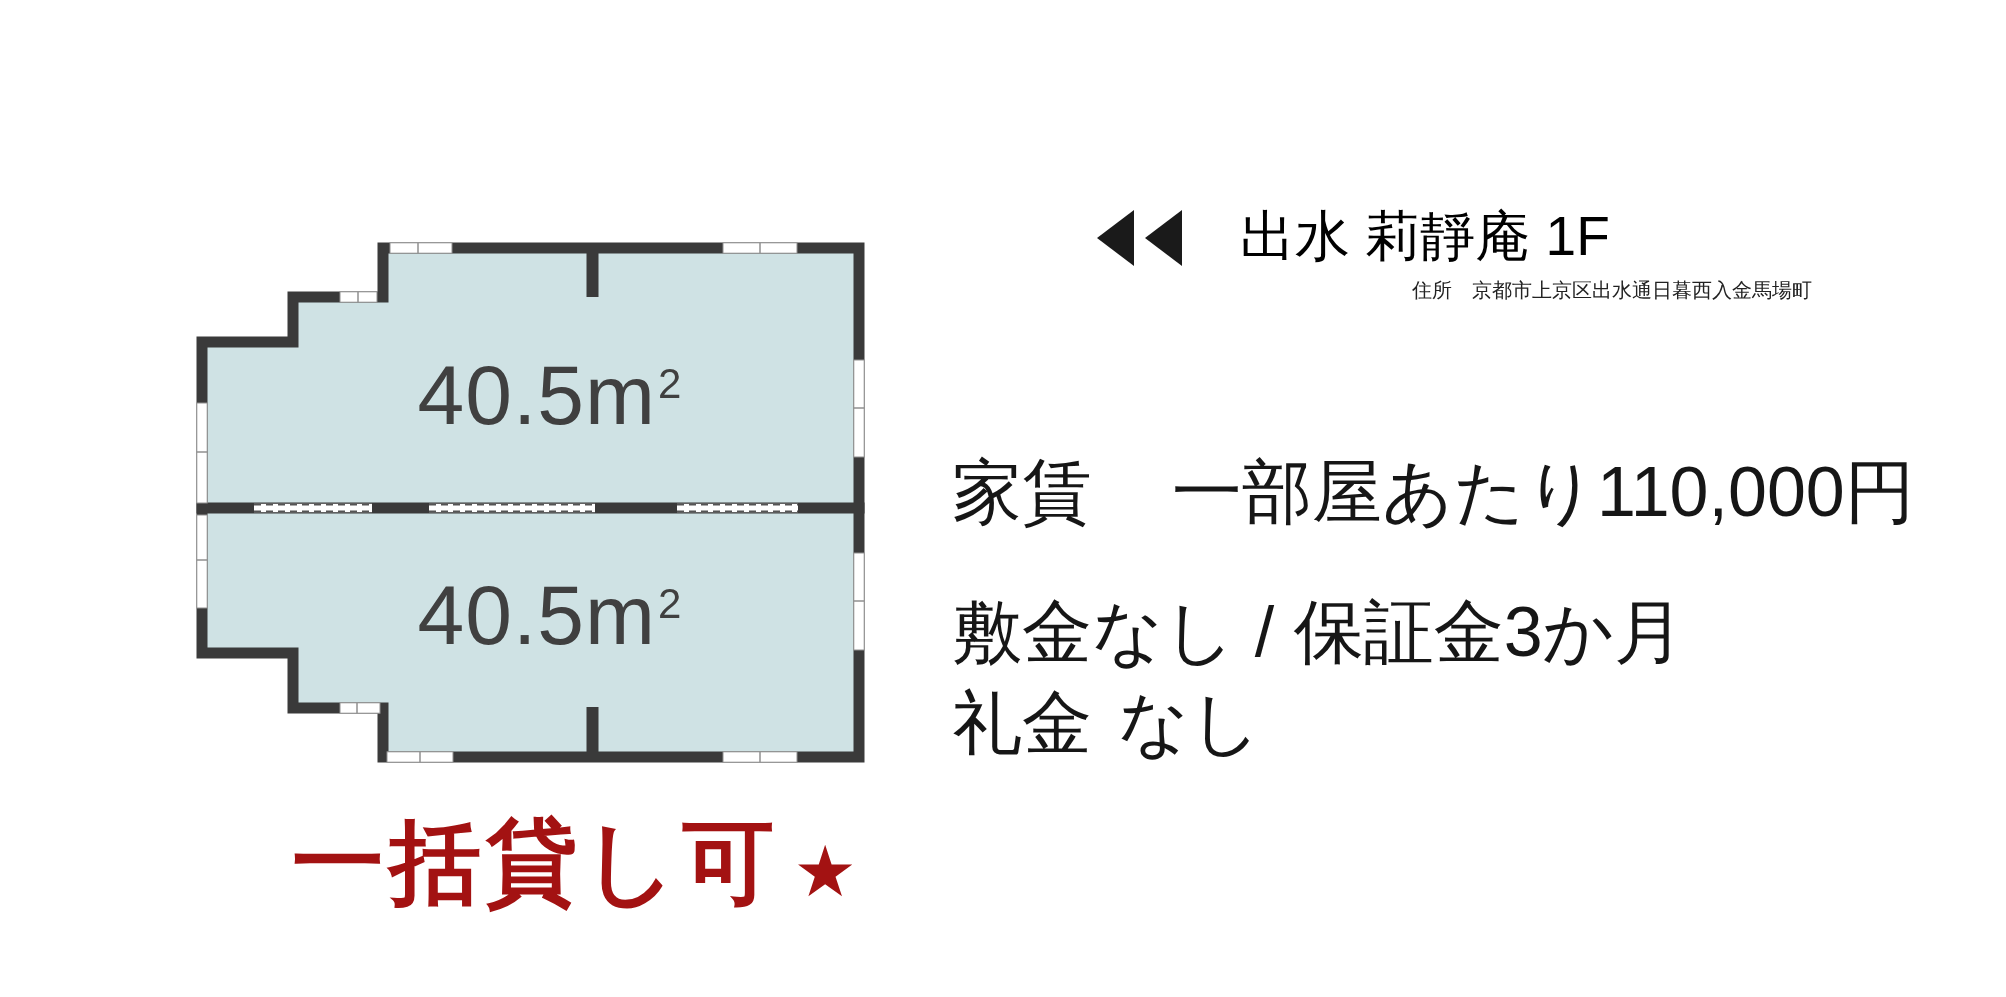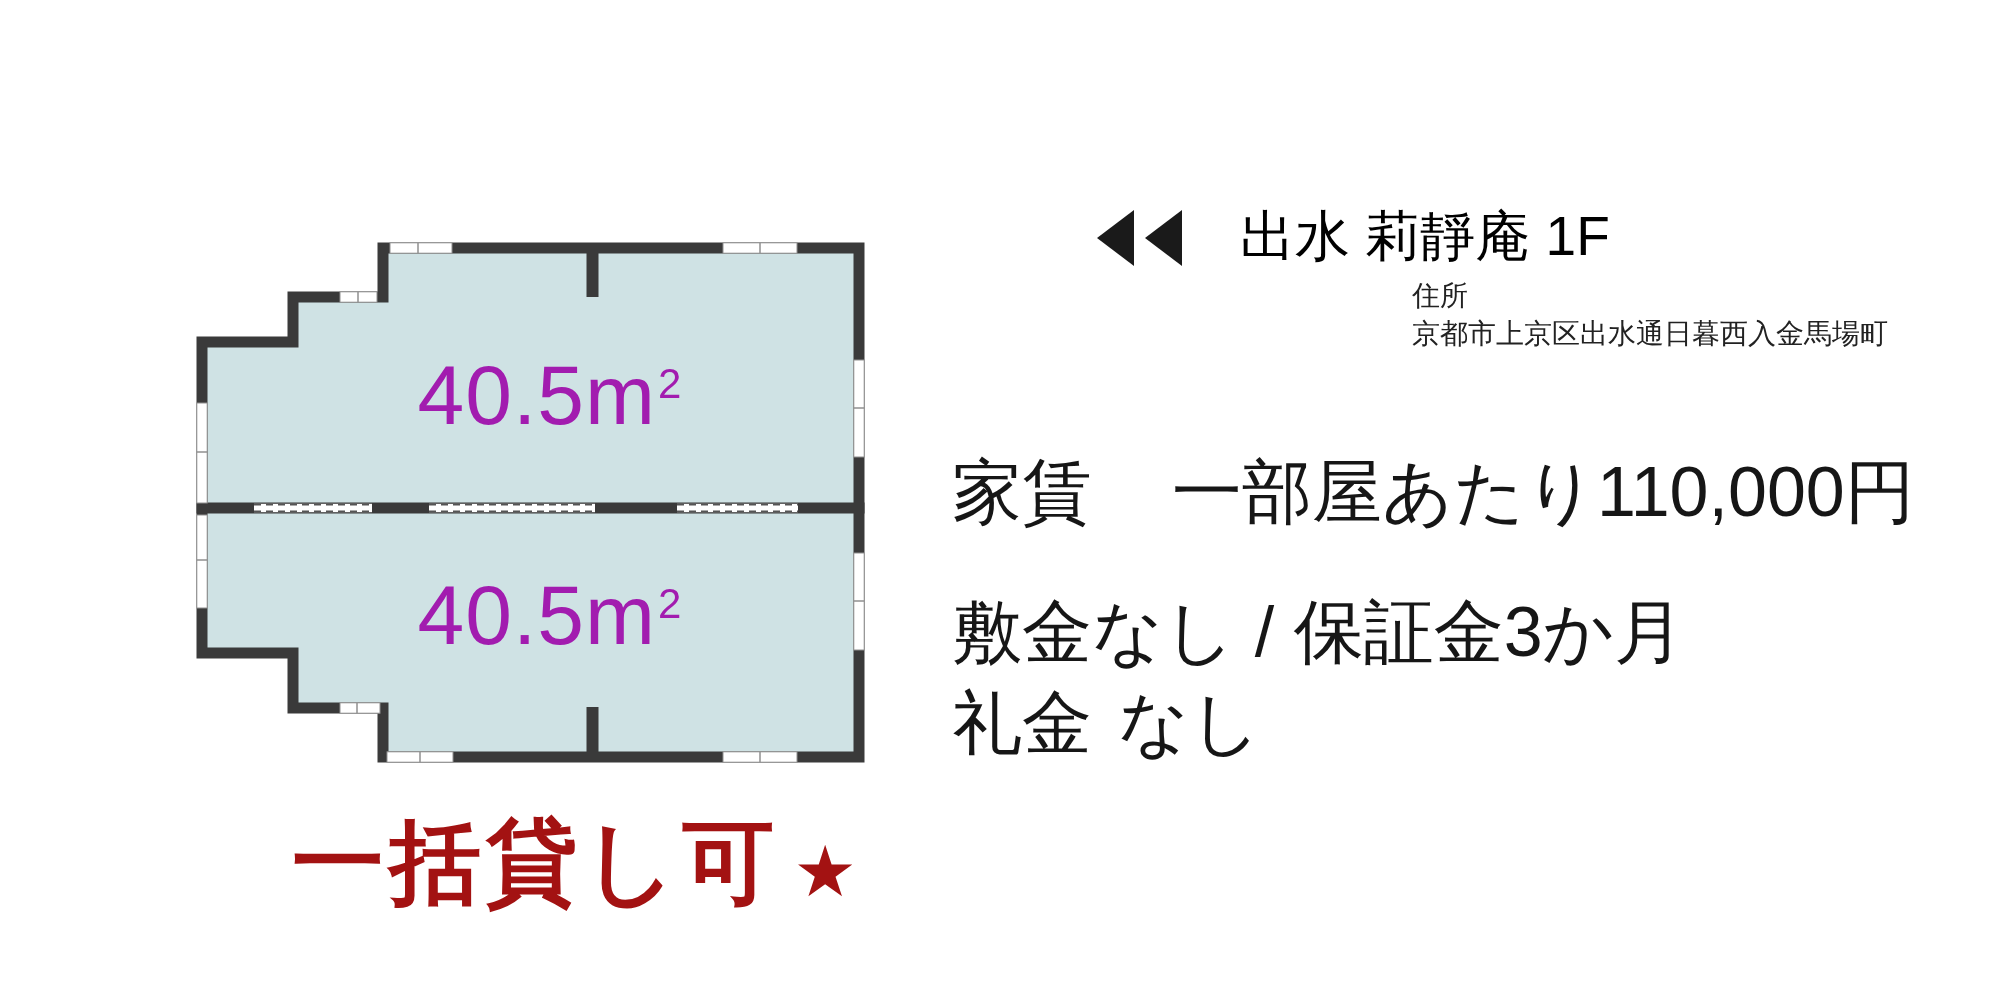--- a/index.html
+++ b/index.html
@@ -17,21 +17,21 @@
   
   .plan-svg { position: absolute; left: 190px; top: 236px; }
 
   .room-label {
     position: absolute;
     left: 395px;
     width: 310px;
     text-align: center;
     font-size: 84px;
     line-height: 1.0;
-    color: #a21caf;
+    color: #404040;
     white-space: nowrap;
     letter-spacing: 1px;
   }
   .room-label.top { top: 353px; }
   .room-label.bottom { top: 573px; }
   .room-label .sup {
     font-size: 0.5em;
     position: relative;
     top: -0.62em;
     margin-left: 2px;
@@ -49,25 +49,24 @@
     position: absolute;
     left: 1240px; top: 206px;
     font-size: 55px;
     line-height: 1.1;
     color: #000000;
     white-space: nowrap;
   }
   .address-row {
     position: absolute;
     left: 1412px; top: 277px;
-    font-size: 28px;
+    font-size: 20px;
     color: #222222;
     white-space: nowrap;
     display: flex;
-    flex-direction: column;
   }
   .address-row .addr-label { margin-right: 20px; }
 
   
   .detail-row {
     position: absolute;
     left: 952px;
     display: flex;
     align-items: baseline;
     font-size: 70px;

